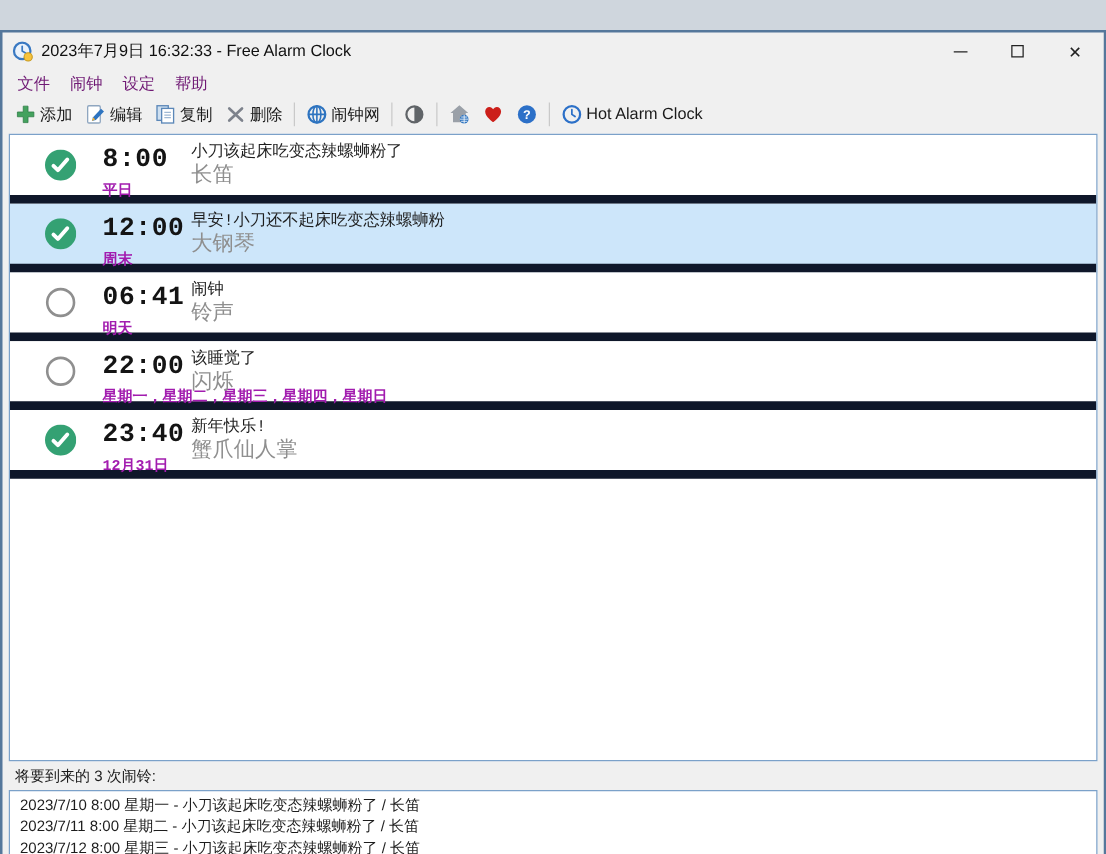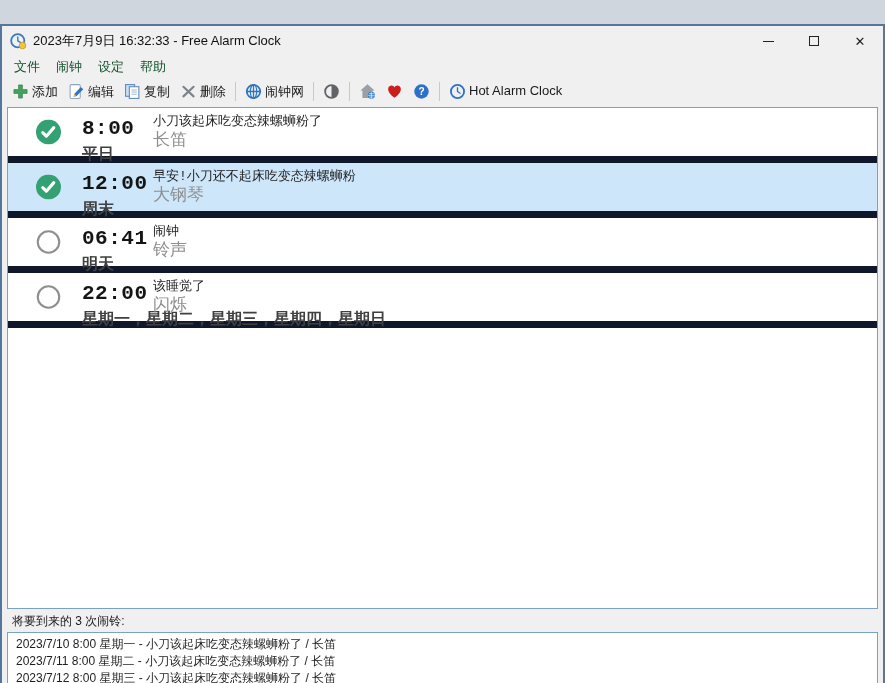--- a/index.html
+++ b/index.html
@@ -16,37 +16,37 @@
   .titlebar { height:30px; display:flex; align-items:center; padding-left:8px; flex:none; }
   .app-icon { width:17px; height:17px; display:inline-flex; flex:none; }
   .title-text { font-size:13px; color:#101010; margin-left:6px; white-space:nowrap; }
   .win-controls { margin-left:auto; display:flex; height:100%; }
   .win-btn { width:46px; height:100%; display:flex; align-items:center; justify-content:center; cursor:default; }
   .glyph-min { width:11px; border-top:1px solid #222; display:block; }
   .glyph-max { width:10px; height:10px; border:1px solid #222; display:block; }
   .glyph-close { font-size:13px; color:#222; line-height:1; }
   
   .menubar { height:22px; display:flex; align-items:center; padding-left:4px; flex:none; }
-  .menu-item { font-size:13px; color:#14532d; padding:2px 8px; }
+  .menu-item { font-size:13px; color:#701a75; padding:2px 8px; }
   
   .toolbar { height:27px; display:flex; align-items:center; padding-left:5px; flex:none; }
   .tb-btn { display:flex; gap:3px; padding:2px 5px; font-size:13px; color:#1a1a1a; }
   .tb-btn svg { width:17px; height:17px; display:block; }
   .tb-sep { width:1px; height:19px; background:#c9c9c9; margin:0 4px; flex:none; }
   
   .alarm-list {
     margin:2px 5px 0 5px; height:502px; flex:none;
     border:1px solid #7ba1c9; background:#ffffff; overflow:hidden;
   }
   .alarm-row { height:55px; border-bottom:7px solid #0f172a; position:relative; background:#fff;font-family:Liberation Mono, monospace; }
   .alarm-row.selected { background:#cde6fa; }
   .chk { position:absolute; left:28px; top:50%; transform:translateY(-50%); width:25px; height:25px; }
   .chk svg { width:100%; height:100%; display:block; }
   .al-time { position:absolute; left:74px; top:9px; font-size:21px; font-weight:bold; color:#141414; letter-spacing:0.5px; }
-  .al-days { position:absolute; left:74px; top:36px; font-size:16px; font-weight:bold; color:#404040; white-space:nowrap; }
+  .al-days { position:absolute; left:74px; top:36px; font-size:12px; font-weight:bold; color:#a21caf; white-space:nowrap; }
   .al-label { position:absolute; left:145px; top:4px; font-size:13px; color:#1d1d1d; white-space:nowrap; }
   .al-sound { position:absolute; left:145px; top:20px; font-size:17px; color:#8f8f8f; white-space:nowrap; }
   
   .upcoming-label { padding:4px 0 2px 10px; font-size:12px; color:#1a1a1a; flex:none; }
   .upcoming-panel {
     margin:0 5px; height:80px; flex:none;
     border:1px solid #7ba1c9; background:#fff;
     padding:3px 8px; overflow:hidden;
   }
   .upcoming-line { font-size:12px; line-height:17px; color:#1d1d1d; white-space:nowrap; }
@@ -204,20 +204,32 @@
         <svg viewBox="0 0 24 24">
             <circle cx="12" cy="12" r="10.3" fill="#ffffff" stroke="#8f8f8f" stroke-width="2"></circle>
           </svg>
       </span>
       <span class="al-time">22:00</span>
       <span class="al-days">星期一，星期二，星期三，星期四，星期日</span>
       <span class="al-label">该睡觉了</span>
       <span class="al-sound">闪烁</span>
     </div>
 
+    <div class="alarm-row">
+      <span class="chk">
+        <svg viewBox="0 0 24 24">
+            <circle cx="12" cy="12" r="12" fill="#34a173"></circle>
+            <path d="M6.5 12.6l3.4 3.4 7.2-8.2" stroke="#ffffff" stroke-width="3" fill="none" stroke-linecap="round" stroke-linejoin="round"></path>
+          </svg>
+      </span>
+      <span class="al-time">23:40</span>
+      <span class="al-days">12月31日</span>
+      <span class="al-label">新年快乐!</span>
+      <span class="al-sound">蟹爪仙人掌</span>
+    </div>
 
   </div>
 
   <div class="upcoming-label">将要到来的 3 次闹铃:</div>
   <div class="upcoming-panel">
     <div class="upcoming-line">2023/7/10 8:00 星期一 - 小刀该起床吃变态辣螺蛳粉了 / 长笛</div>
     <div class="upcoming-line">2023/7/11 8:00 星期二 - 小刀该起床吃变态辣螺蛳粉了 / 长笛</div>
     <div class="upcoming-line">2023/7/12 8:00 星期三 - 小刀该起床吃变态辣螺蛳粉了 / 长笛</div>
   </div>
 

